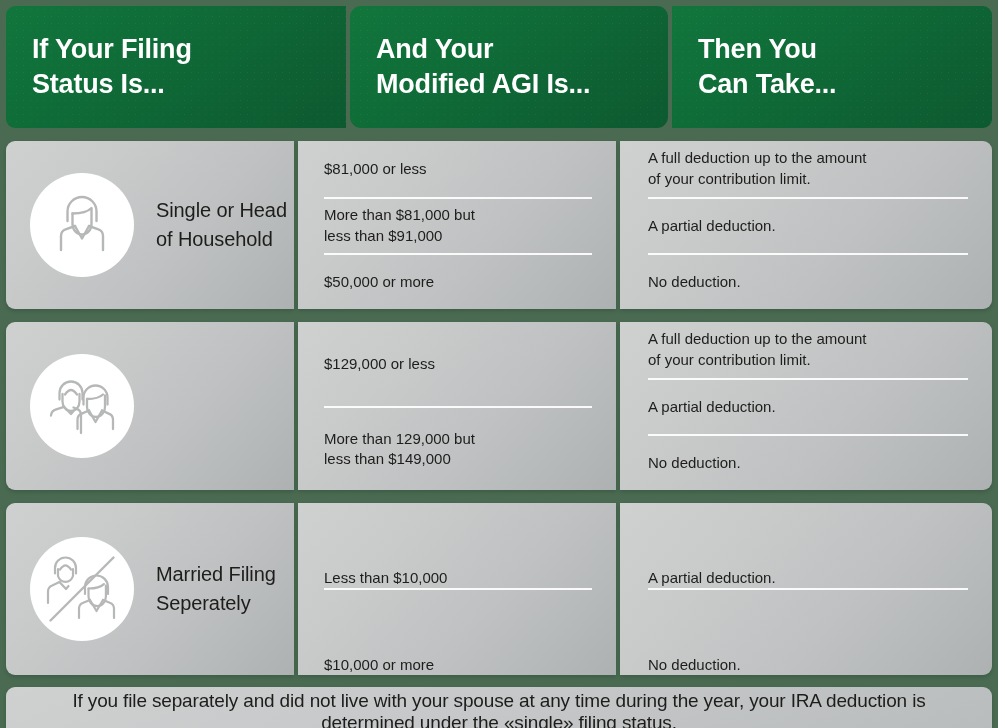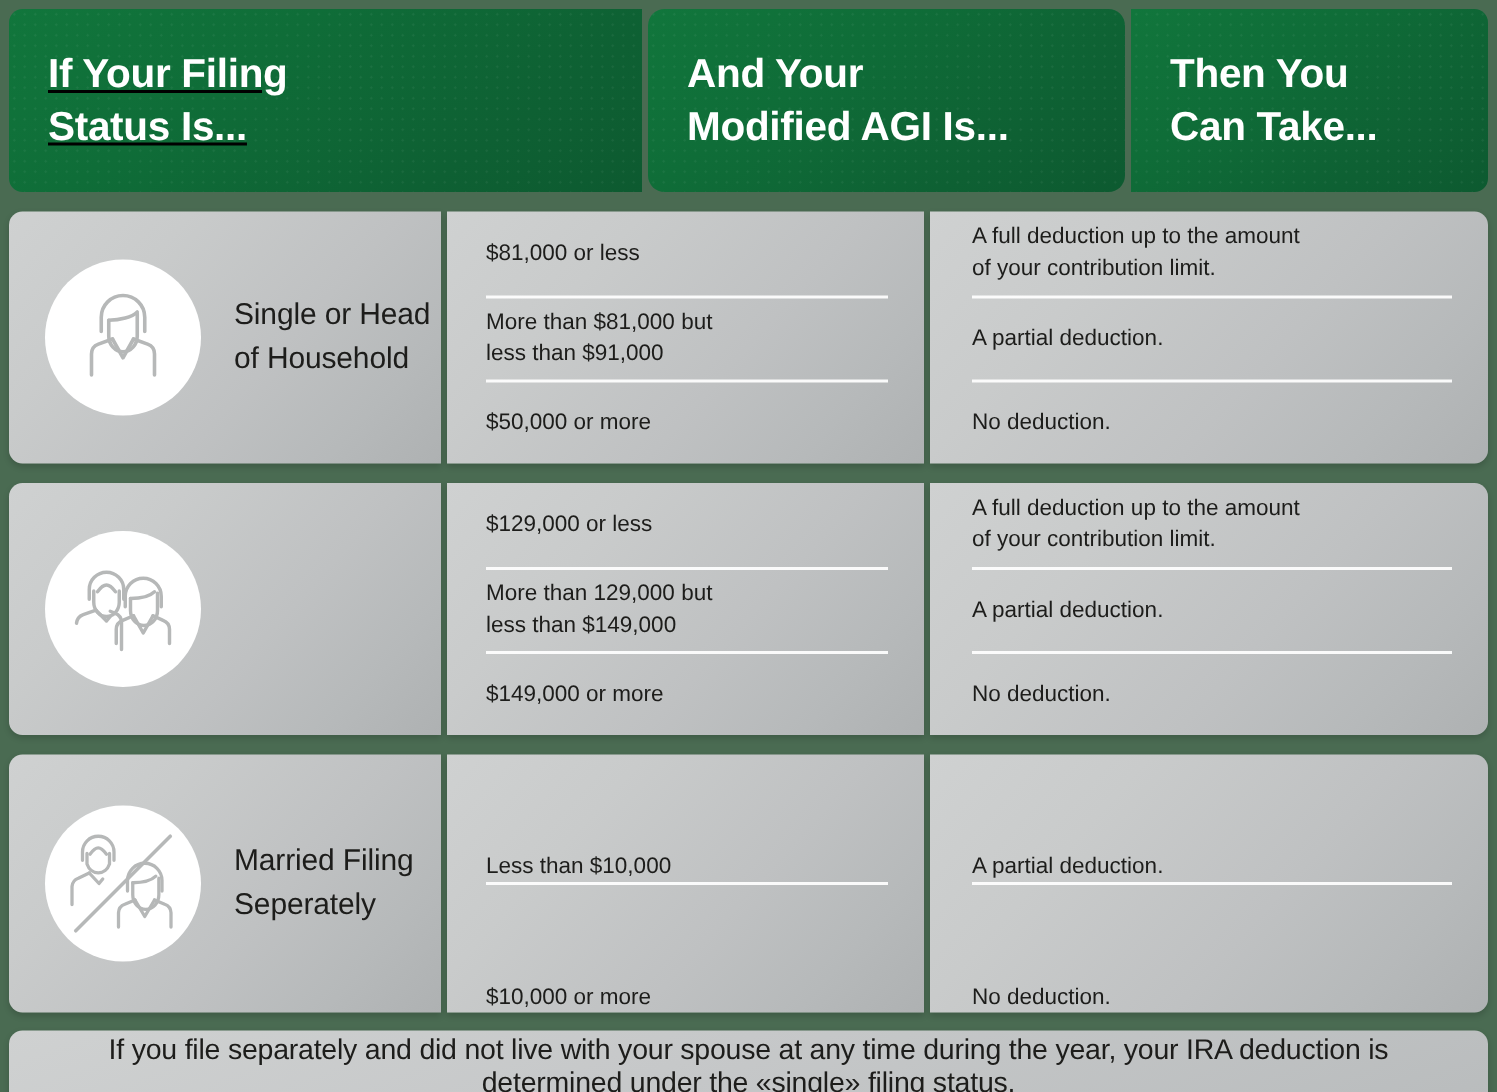--- a/index.html
+++ b/index.html
@@ -42,21 +42,21 @@
 
   .header-cell::after {
     content: "";
     position: absolute;
     inset: 0;
     background-image: radial-gradient(rgba(255,255,255,0.055) 0.8px, transparent 0.9px);
     background-size: 7px 7px;
     pointer-events: none;
   }
 
-  .header-cell.c1 { width: 422px; border-radius: 9px 0 0 9px; text-decoration: underline; }
+  .header-cell.c1 { width: 340px; border-radius: 9px 0 0 9px; }
   .header-cell.c2 { width: 318px; border-radius: 11px; }
   .header-cell.c3 { flex: 1; border-radius: 0 9px 9px 0; }
 
   .header-title {
     color: #ffffff;
     font-size: 27px;
     font-weight: bold;
     line-height: 1.3;
     letter-spacing: -0.2px;
     white-space: pre-line;
@@ -263,23 +263,20 @@
 
     <div class="cell c2">
       <div class="subcells parts-3">
         <div class="subcell">
           <div class="subcell-text">$129,000 or less</div>
         </div>
         <div class="subcell">
           <div class="subcell-text">More than 129,000 but
 less than $149,000</div>
         </div>
-        <div class="subcell">
-          <div class="subcell-text">$149,000 or more</div>
-        </div>
       </div>
     </div>
 
     <div class="cell c3">
       <div class="subcells parts-3">
         <div class="subcell">
           <div class="subcell-text">A full deduction up to the amount
 of your contribution limit.</div>
         </div>
         <div class="subcell">

